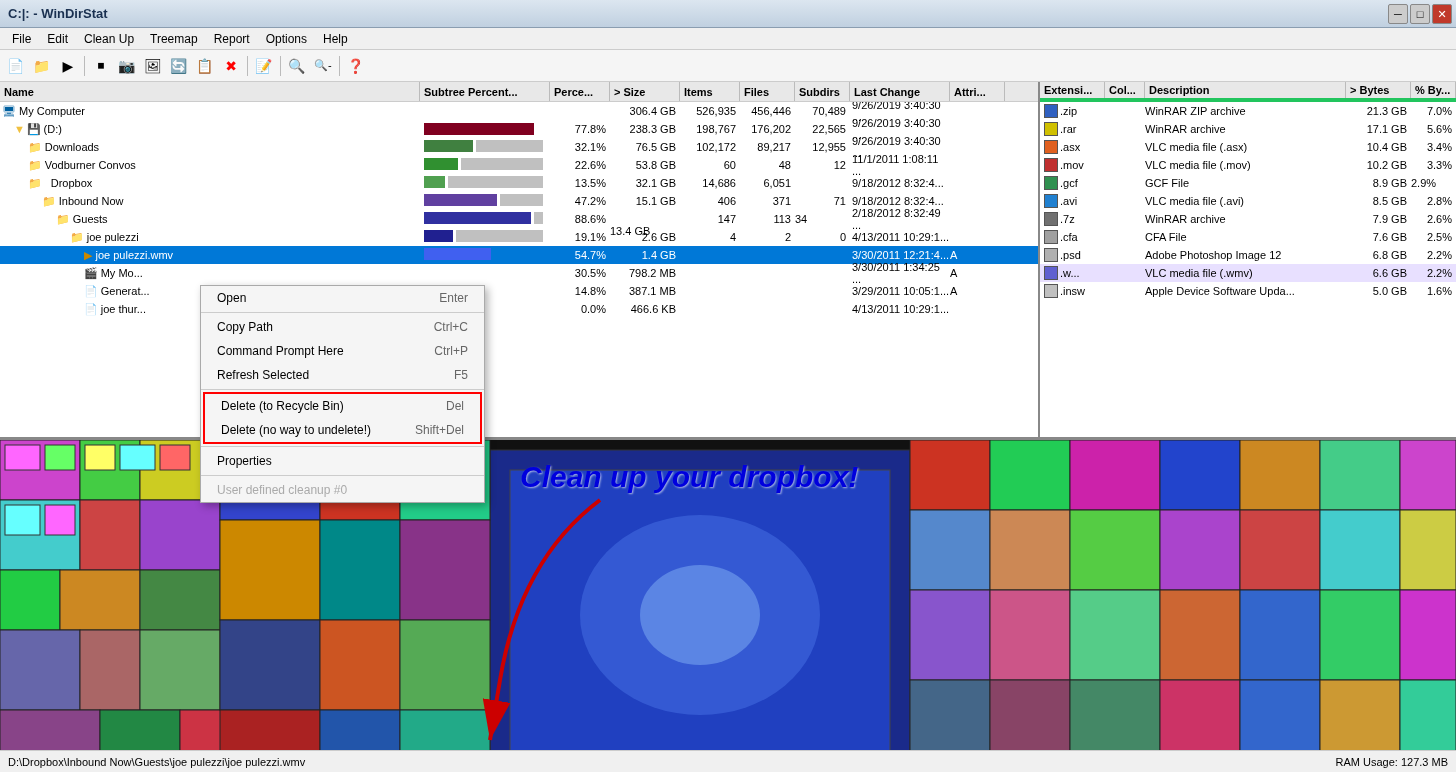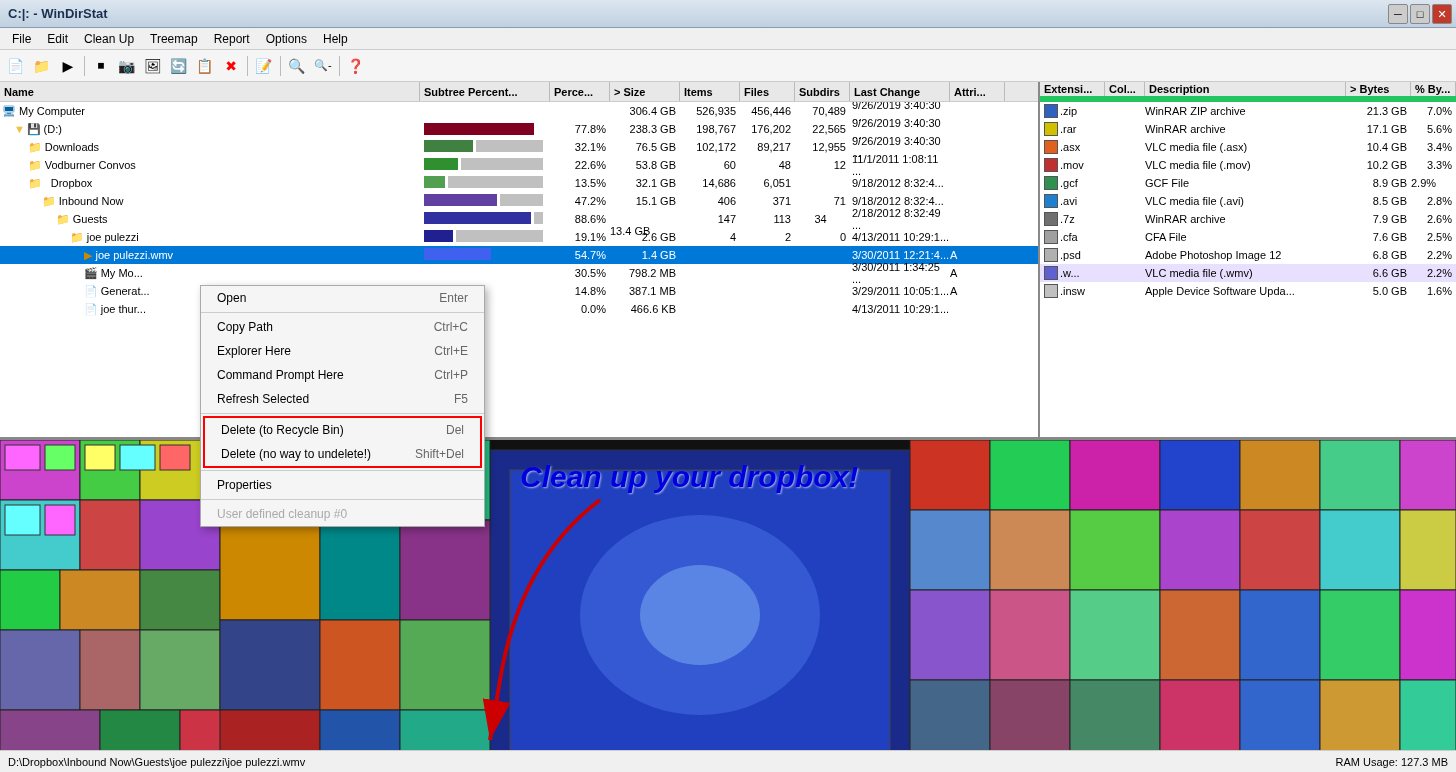--- a/index.html
+++ b/index.html
@@ -331,21 +331,21 @@
             <span style="margin-left:3px;">Guests</span>
           </div>
           <div style="width:130px; flex:0 0 130px; padding:2px 4px;">
             <div style="background:#3030a0; height:12px; width:88%; display:inline-block;"></div>
             <div style="background:#c0c0c0; height:12px; width:7%; display:inline-block;"></div>
           </div>
           <div style="width:60px; flex:0 0 60px; text-align:right; padding-right:4px;">88.6%</div>
           <div style="width:70px; flex:0 0 70px; padding-right:4px;margin-top:24px;">13.4 GB</div>
           <div style="width:60px; flex:0 0 60px; text-align:right; padding-right:4px;">147</div>
           <div style="width:55px; flex:0 0 55px; text-align:right; padding-right:4px;">113</div>
-          <div style="width:55px; flex:0 0 55px; text-align:center; padding-right:4px;">34</div>
+          <div style="width:55px; flex:0 0 55px; text-align:left; padding-right:4px;">34</div>
           <div style="width:100px; flex:0 0 100px; padding-left:2px; overflow:hidden;">2/18/2012 8:32:49 ...</div>
           <div style="width:55px; flex:0 0 55px;"></div>
         </div>
 
         <div class="tree-row" style="height:18px; display:flex; align-items:center; font-size:11px;">
           <div style="width:420px; flex:0 0 420px; display:flex; align-items:center; padding-left:70px; overflow:hidden;">
             <span style="color:#f0c040;">📁</span>
             <span style="margin-left:3px;">joe pulezzi</span>
           </div>
           <div style="width:130px; flex:0 0 130px; padding:2px 4px;">
@@ -421,21 +421,21 @@
           <div style="width:55px; flex:0 0 55px;"></div>
           <div style="width:100px; flex:0 0 100px; padding-left:2px; overflow:hidden;">4/13/2011 10:29:1...</div>
           <div style="width:55px; flex:0 0 55px;"></div>
         </div>
 
       </div>
     </div>
 
     <div id="right-panel" style="flex:1; display:flex; flex-direction:column;">
 
-      <div id="ext-header" style="display:flex; background:#e8e8e8; border-bottom:6px solid #22c55e; height:20px; align-items:flex-start; font-size:11px; font-weight:bold;">
+      <div id="ext-header" style="display:flex; background:#e8e8e8; border-bottom:4px solid #22c55e; height:20px; align-items:flex-start; font-size:11px; font-weight:bold;">
         <div class="eh-col" style="width:65px;">Extensi...</div>
         <div class="eh-col" style="width:40px;">Col...</div>
         <div class="eh-col" style="flex:1;">Description</div>
         <div class="eh-col" style="width:65px;">&gt; Bytes</div>
         <div class="eh-col" style="width:45px;">% By...</div>
       </div>
 
       <div id="ext-content" style="flex:1; overflow:hidden; background:#fff;">
 
         <div class="ext-row" style="display:flex; align-items:center; height:18px; font-size:11px;">
@@ -678,24 +678,20 @@
     <span style="color:#666;">Enter</span>
   </div>
 
   <div class="ctx-separator" style="border-top:1px solid #ccc; margin:2px 0;"></div>
 
   <div class="ctx-item" style="display:flex; justify-content:space-between; padding:5px 16px;">
     <span>Copy Path</span>
     <span style="color:#666;">Ctrl+C</span>
   </div>
 
-  <div class="ctx-item" style="display:flex; justify-content:space-between; padding:5px 16px;">
-    <span>Explorer Here</span>
-    <span style="color:#666;">Ctrl+E</span>
-  </div>
 
   <div class="ctx-item" style="display:flex; justify-content:space-between; padding:5px 16px;">
     <span>Command Prompt Here</span>
     <span style="color:#666;">Ctrl+P</span>
   </div>
 
   <div class="ctx-item" style="display:flex; justify-content:space-between; padding:5px 16px;">
     <span>Refresh Selected</span>
     <span style="color:#666;">F5</span>
   </div>

